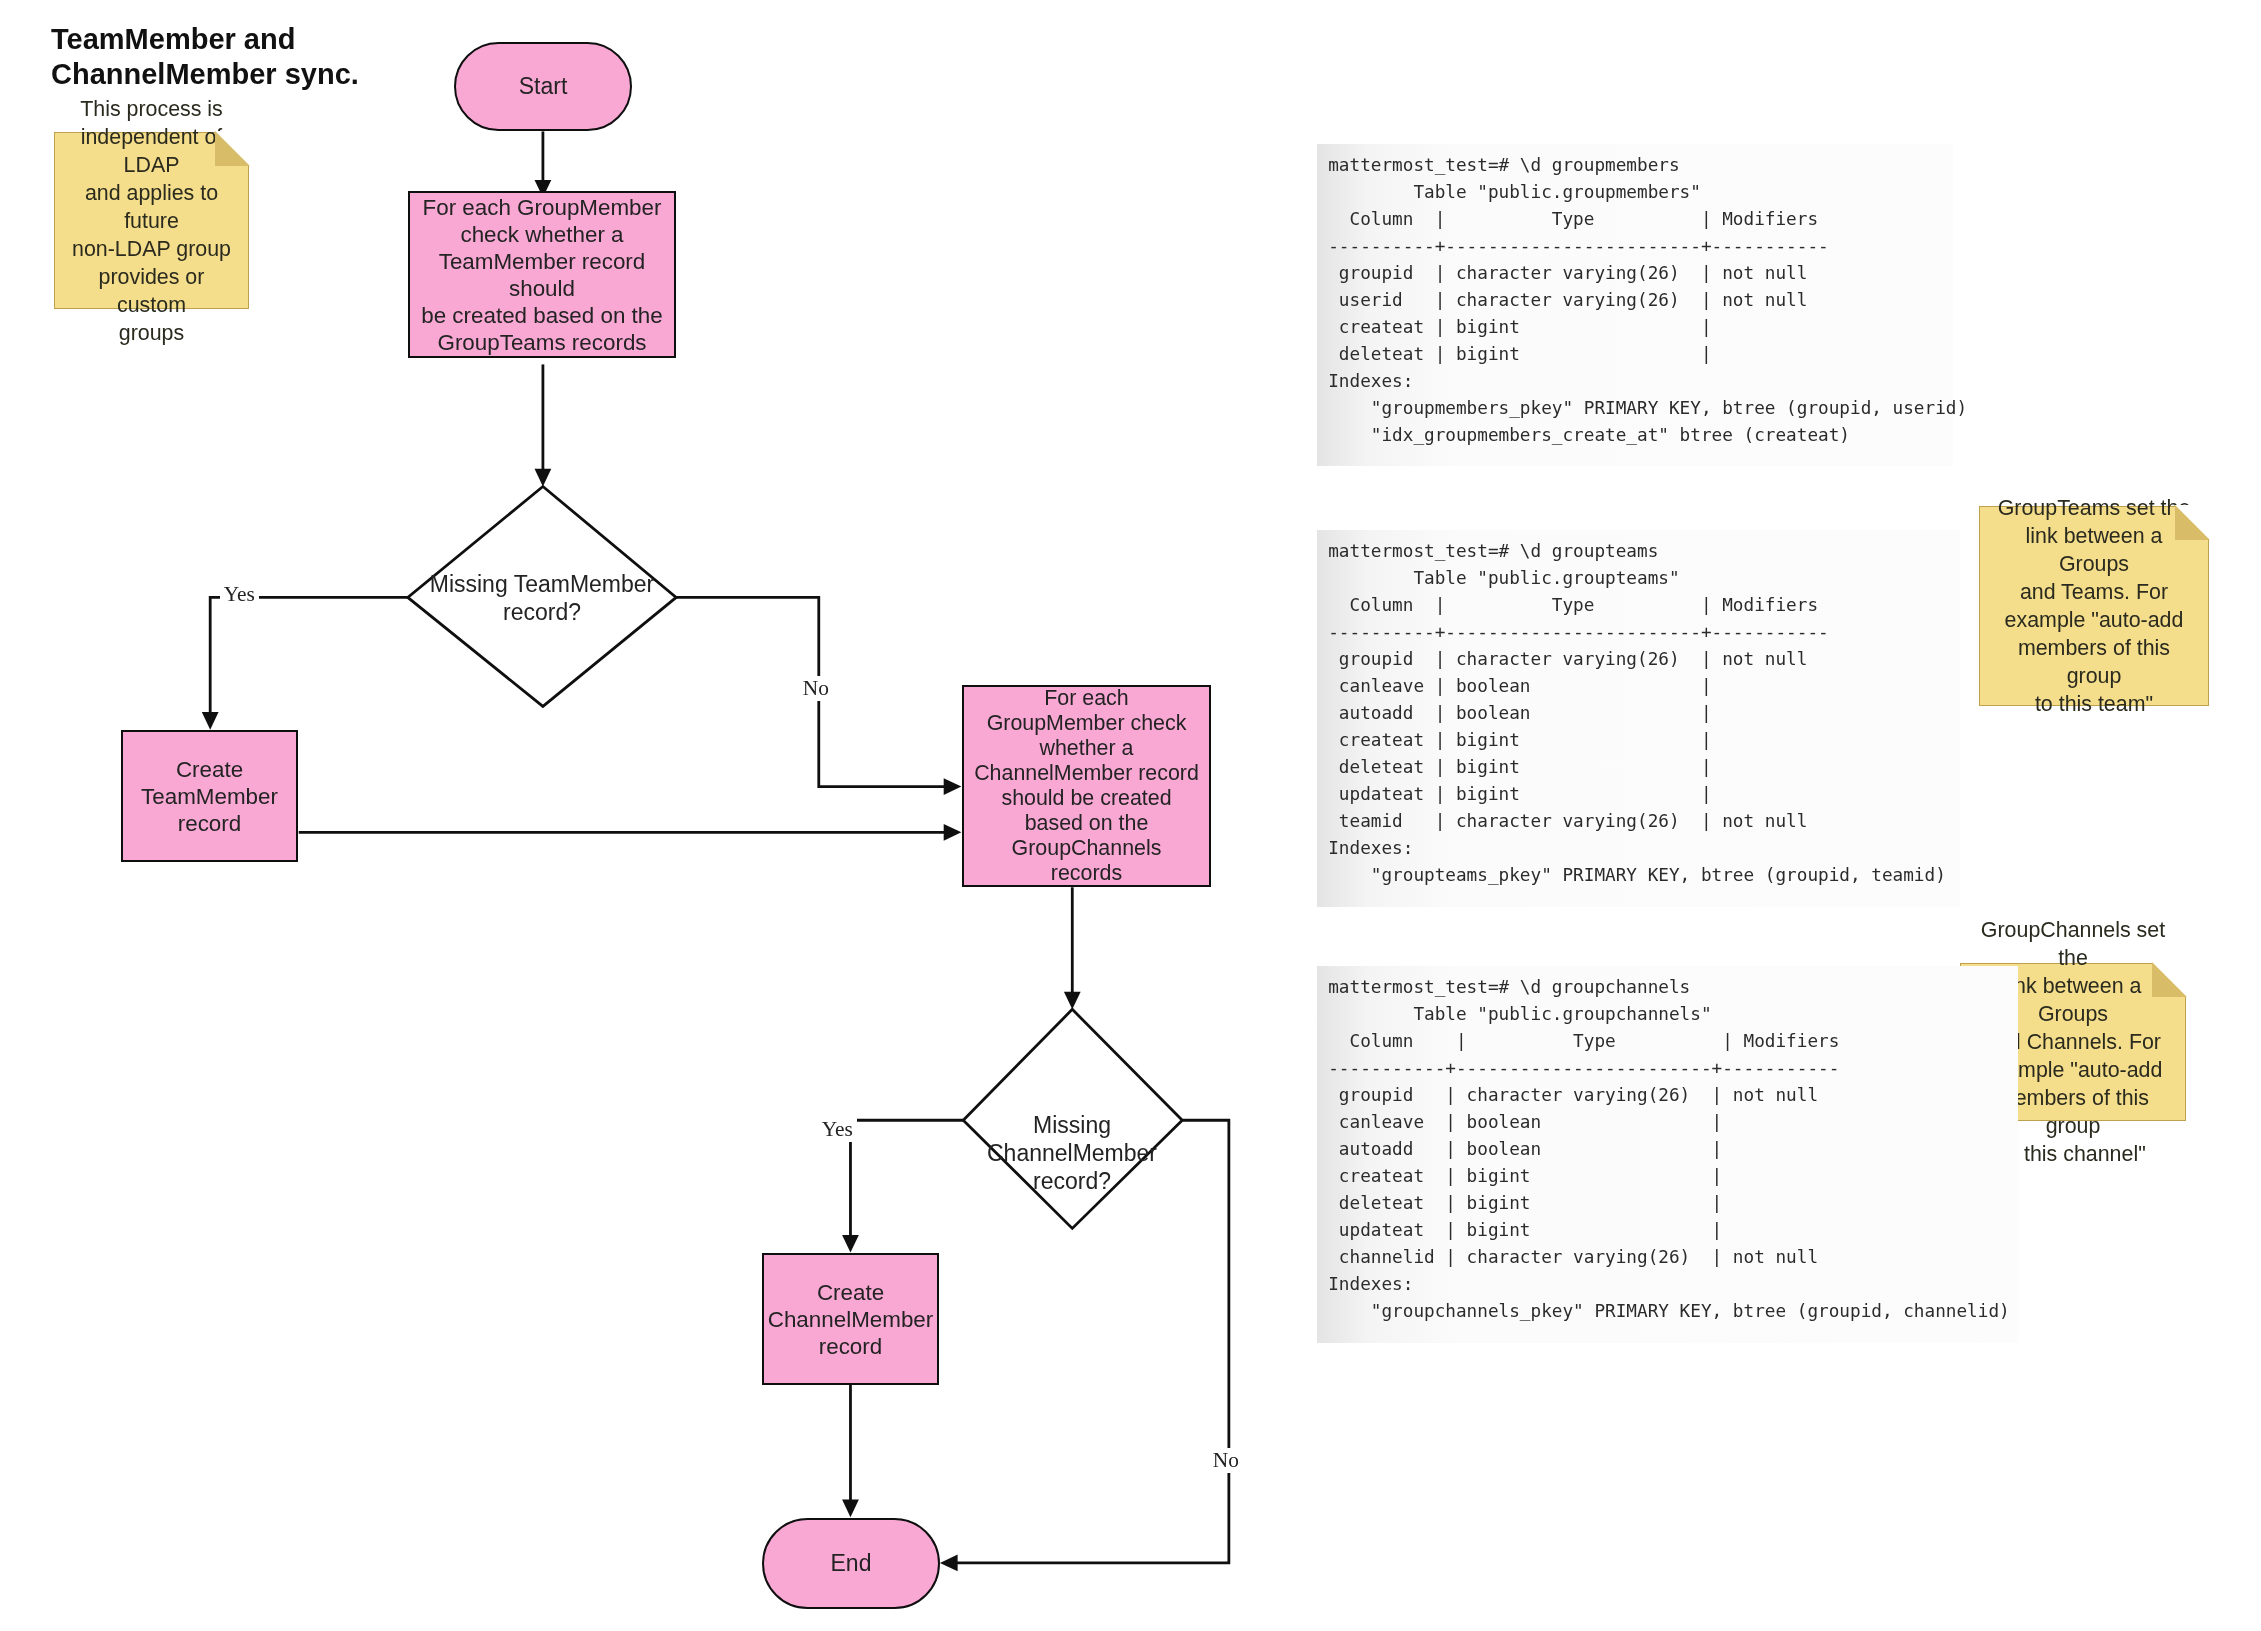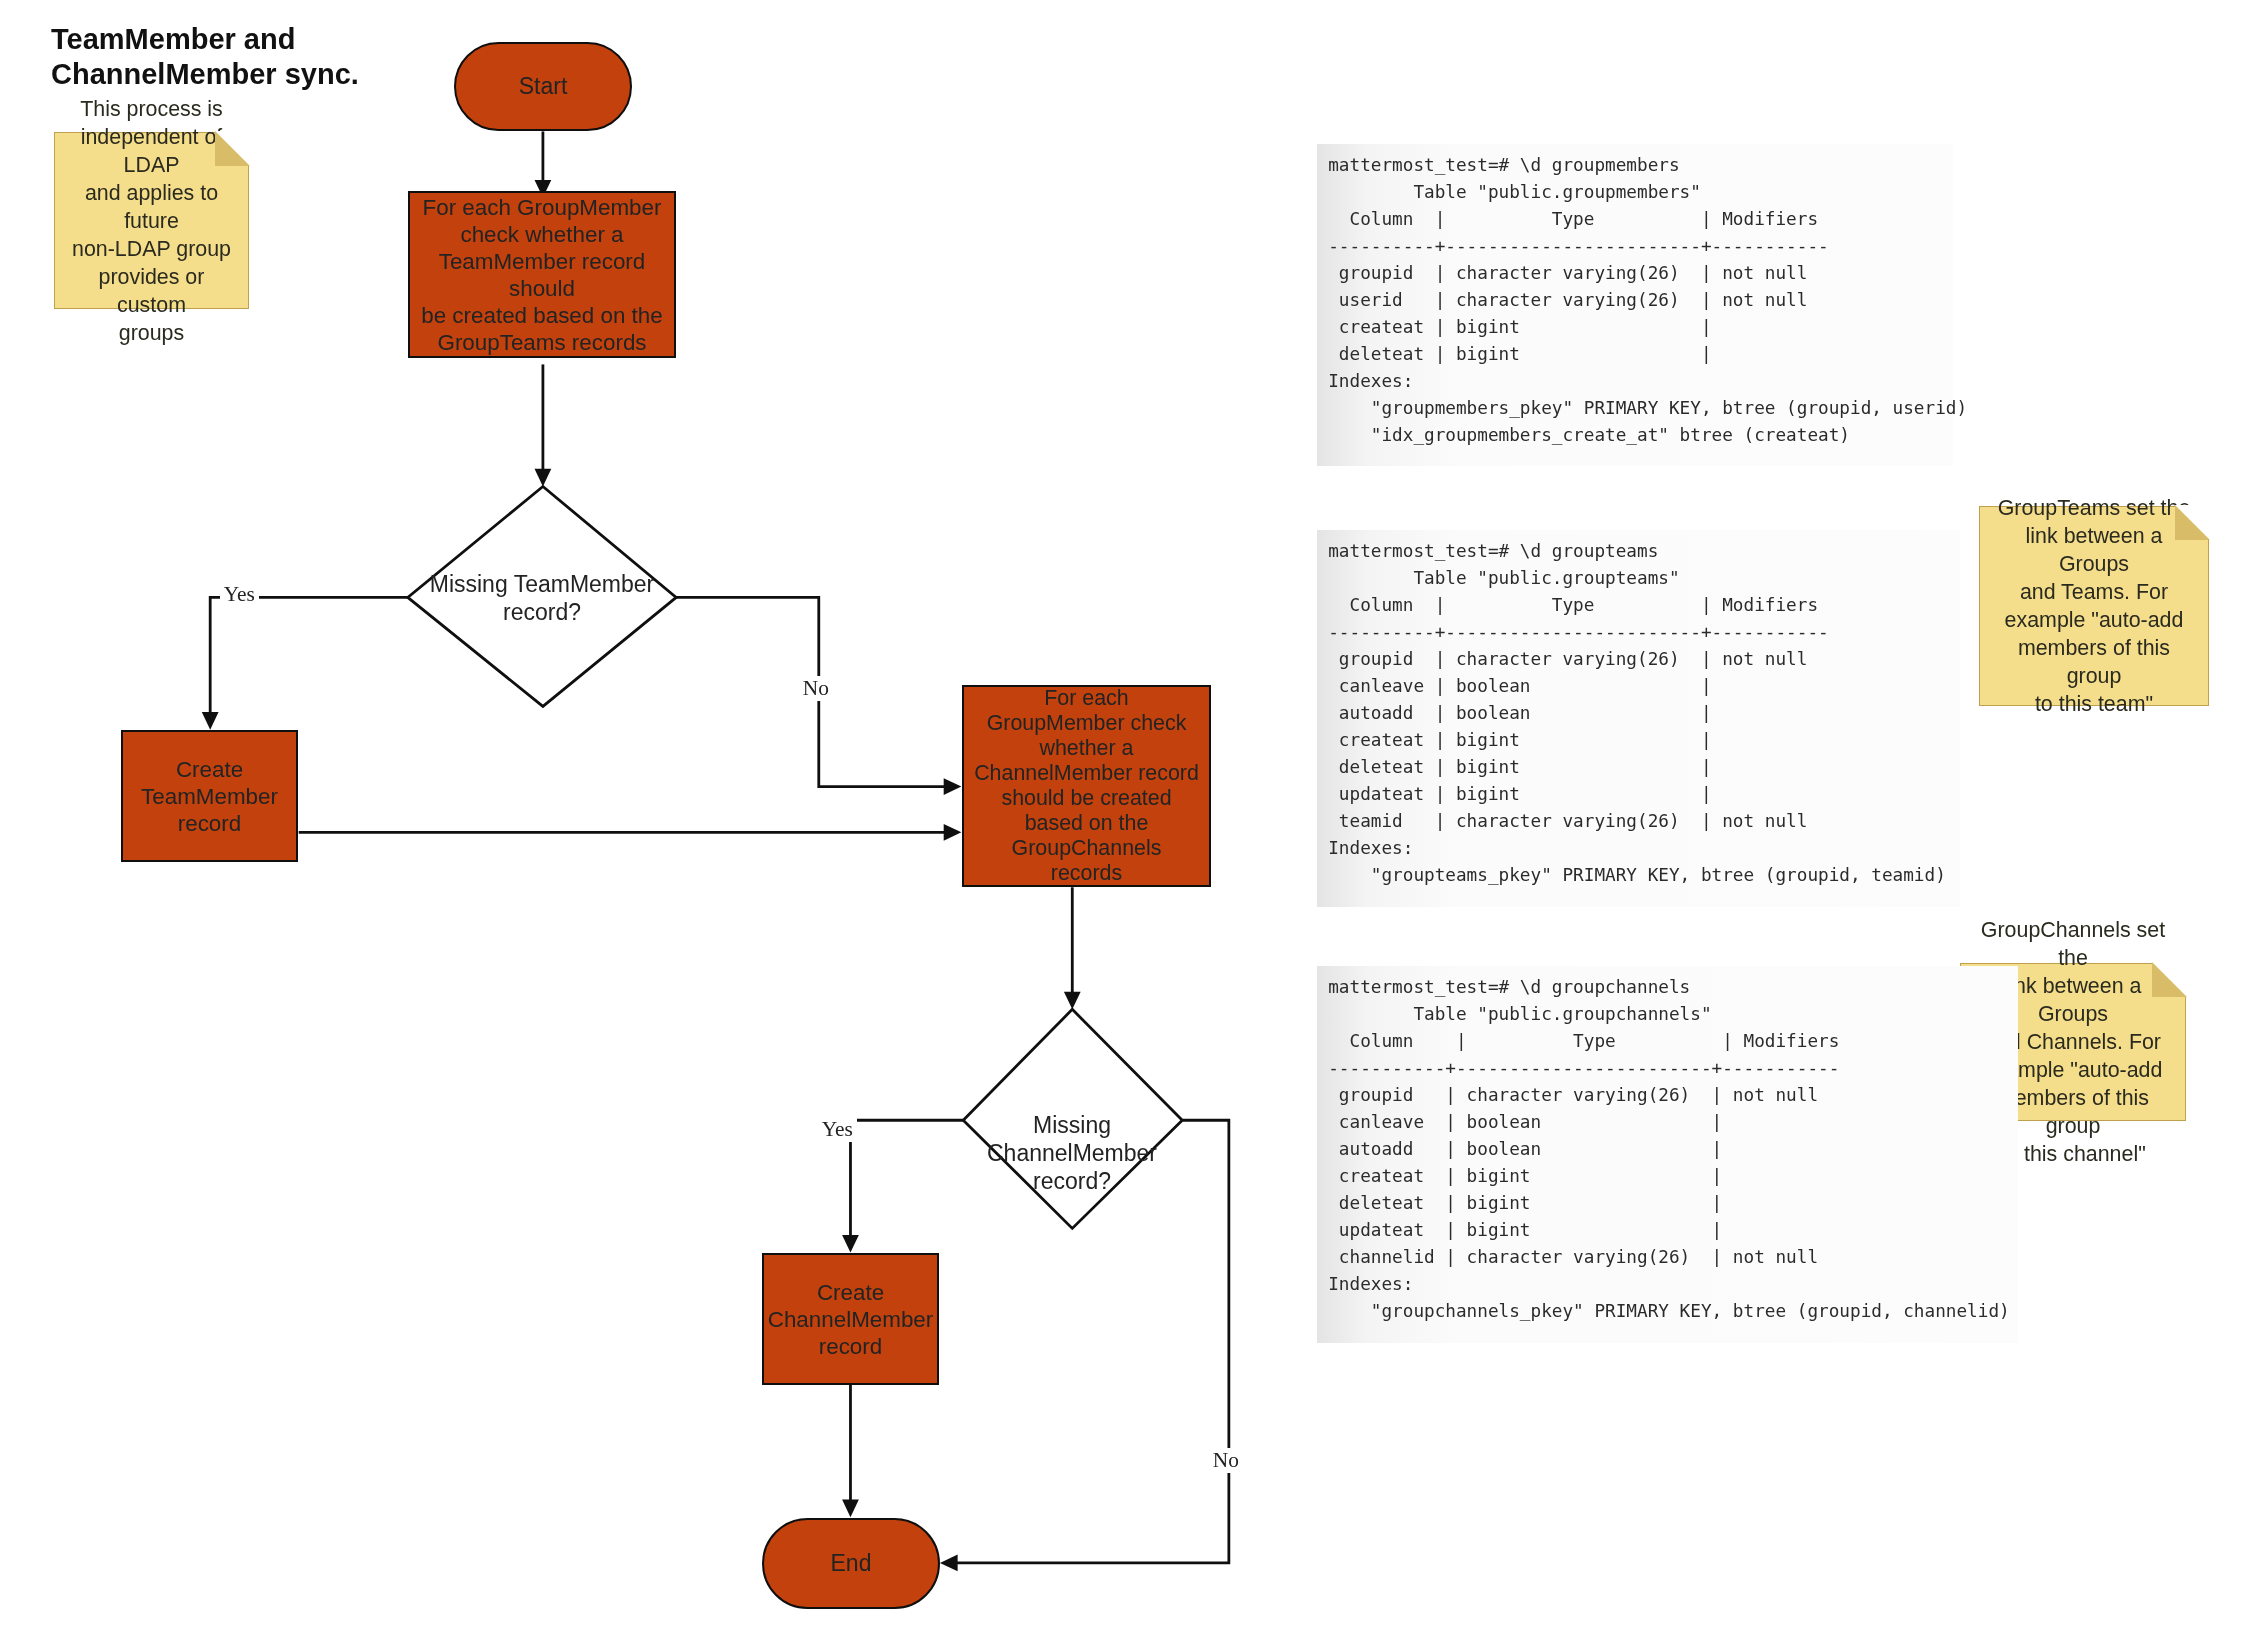--- a/index.html
+++ b/index.html
@@ -11,21 +11,21 @@
     color:#1a1a1a;
     overflow:hidden;
   }
   .pre-line{white-space:pre-line;}
   
   #connector-svg{position:absolute;left:0;top:0;z-index:1;}
   
   .node{
     position:absolute;z-index:2;
     display:flex;align-items:center;justify-content:center;
-    text-align:center;background:#c2410c;
+    text-align:center;background:#f9a8d4;
     border:2.8px solid #0f0f0f;box-sizing:border-box;
     font-size:22.4px;line-height:27px;color:#232323;
   }
   .terminal{border-radius:56px;font-size:23px;}
   .diamond-label{
     position:absolute;z-index:3;display:flex;align-items:center;justify-content:center;
     text-align:center;font-size:23px;line-height:28px;color:#232323;background:transparent;
   }
   .edge-label{
     position:absolute;z-index:3;background:#ffffff;color:#232323;

